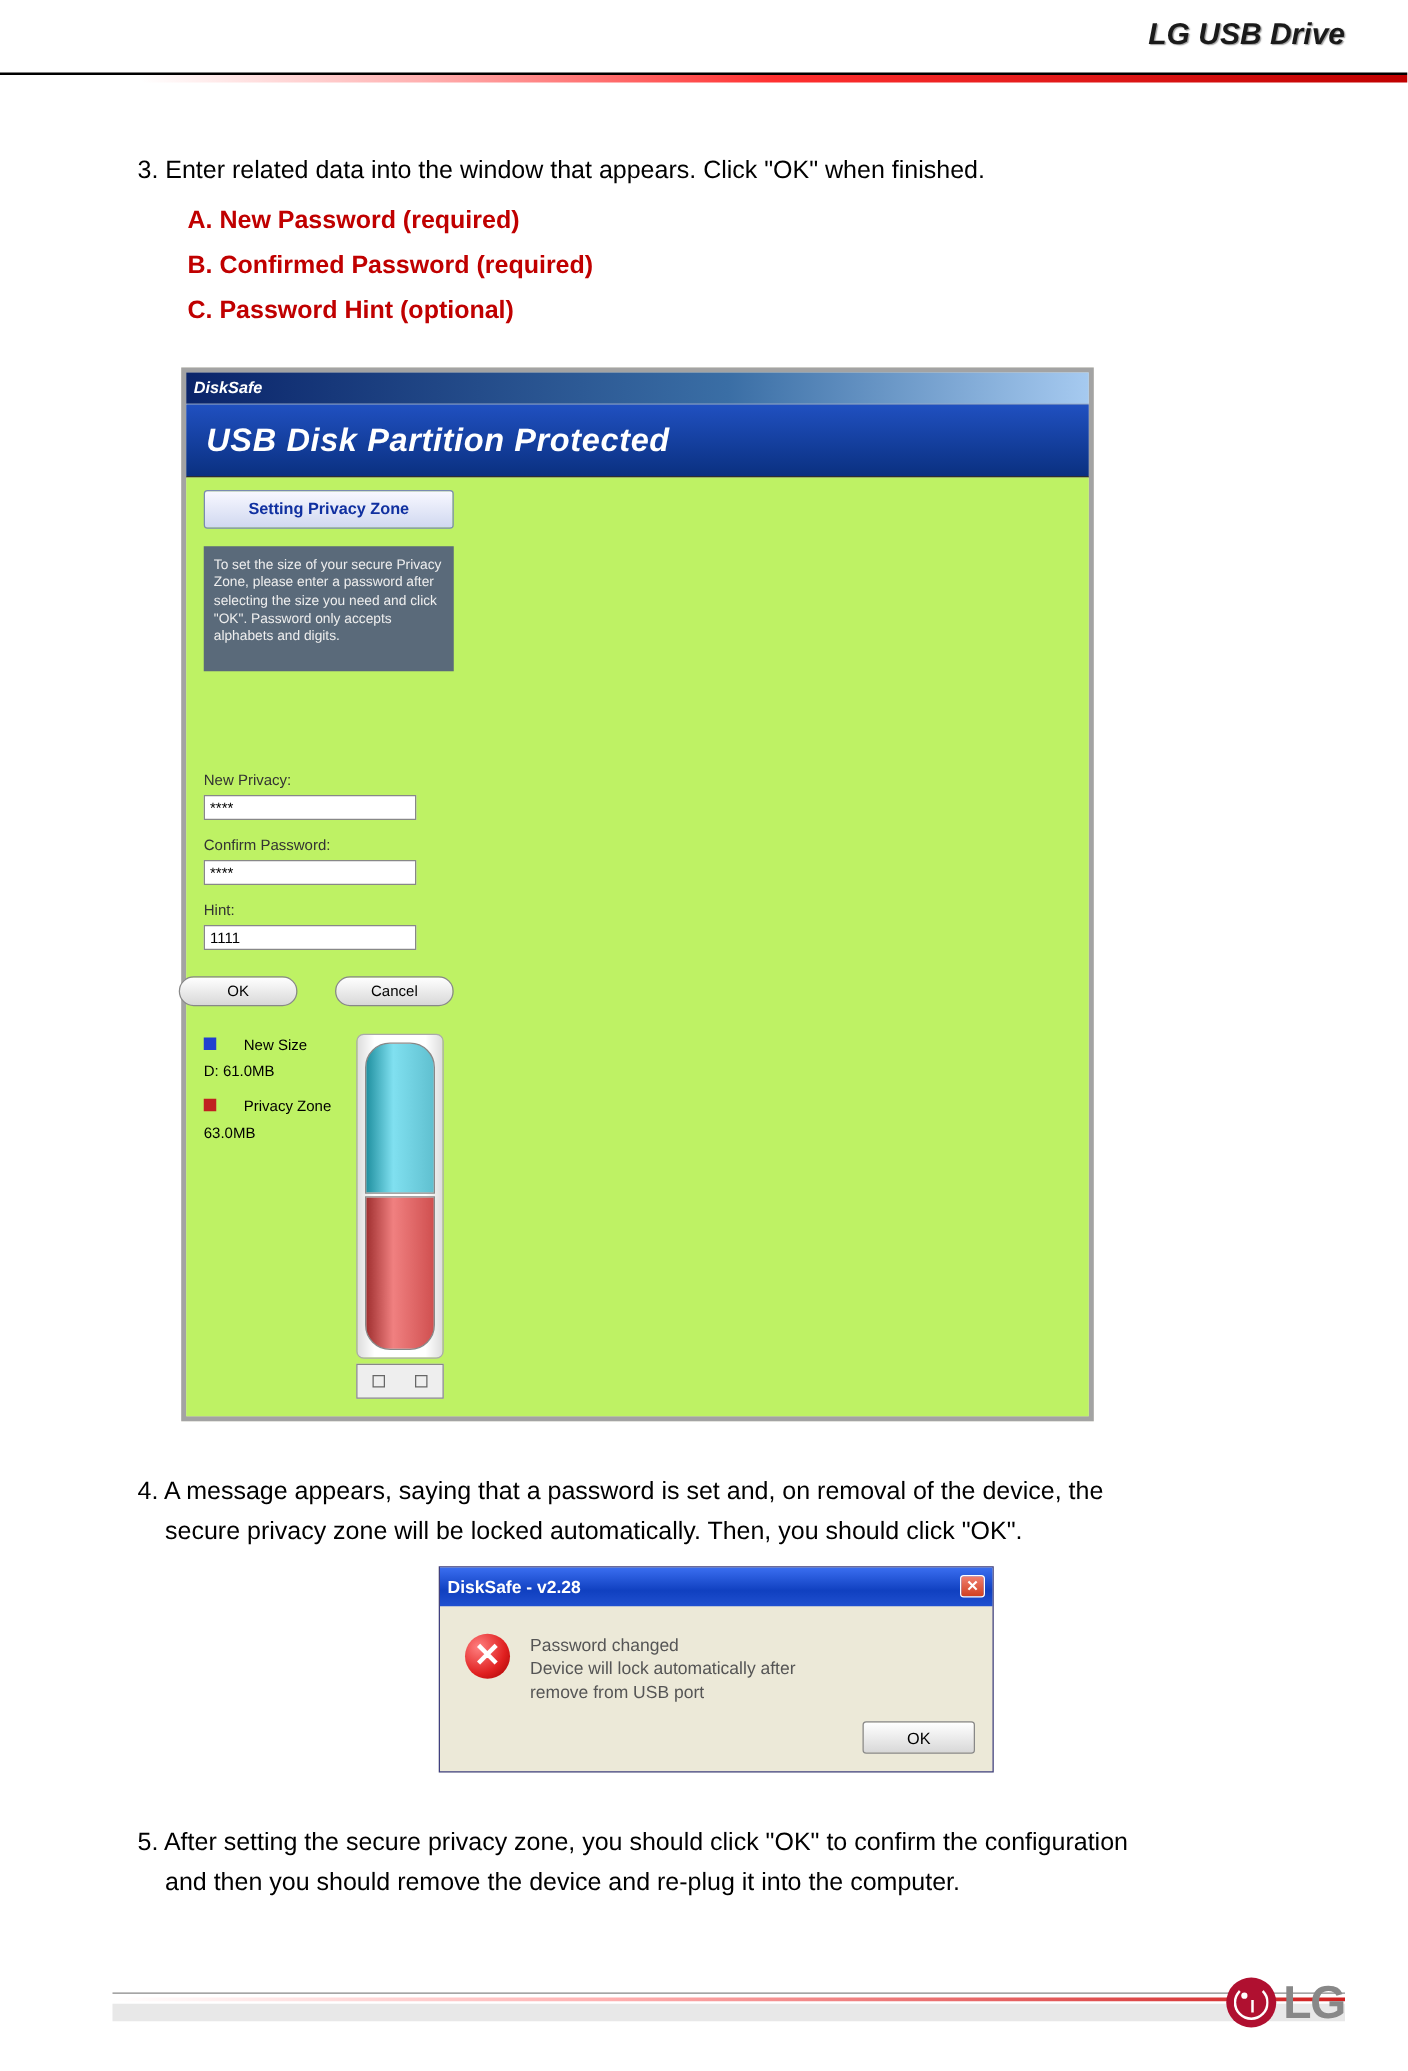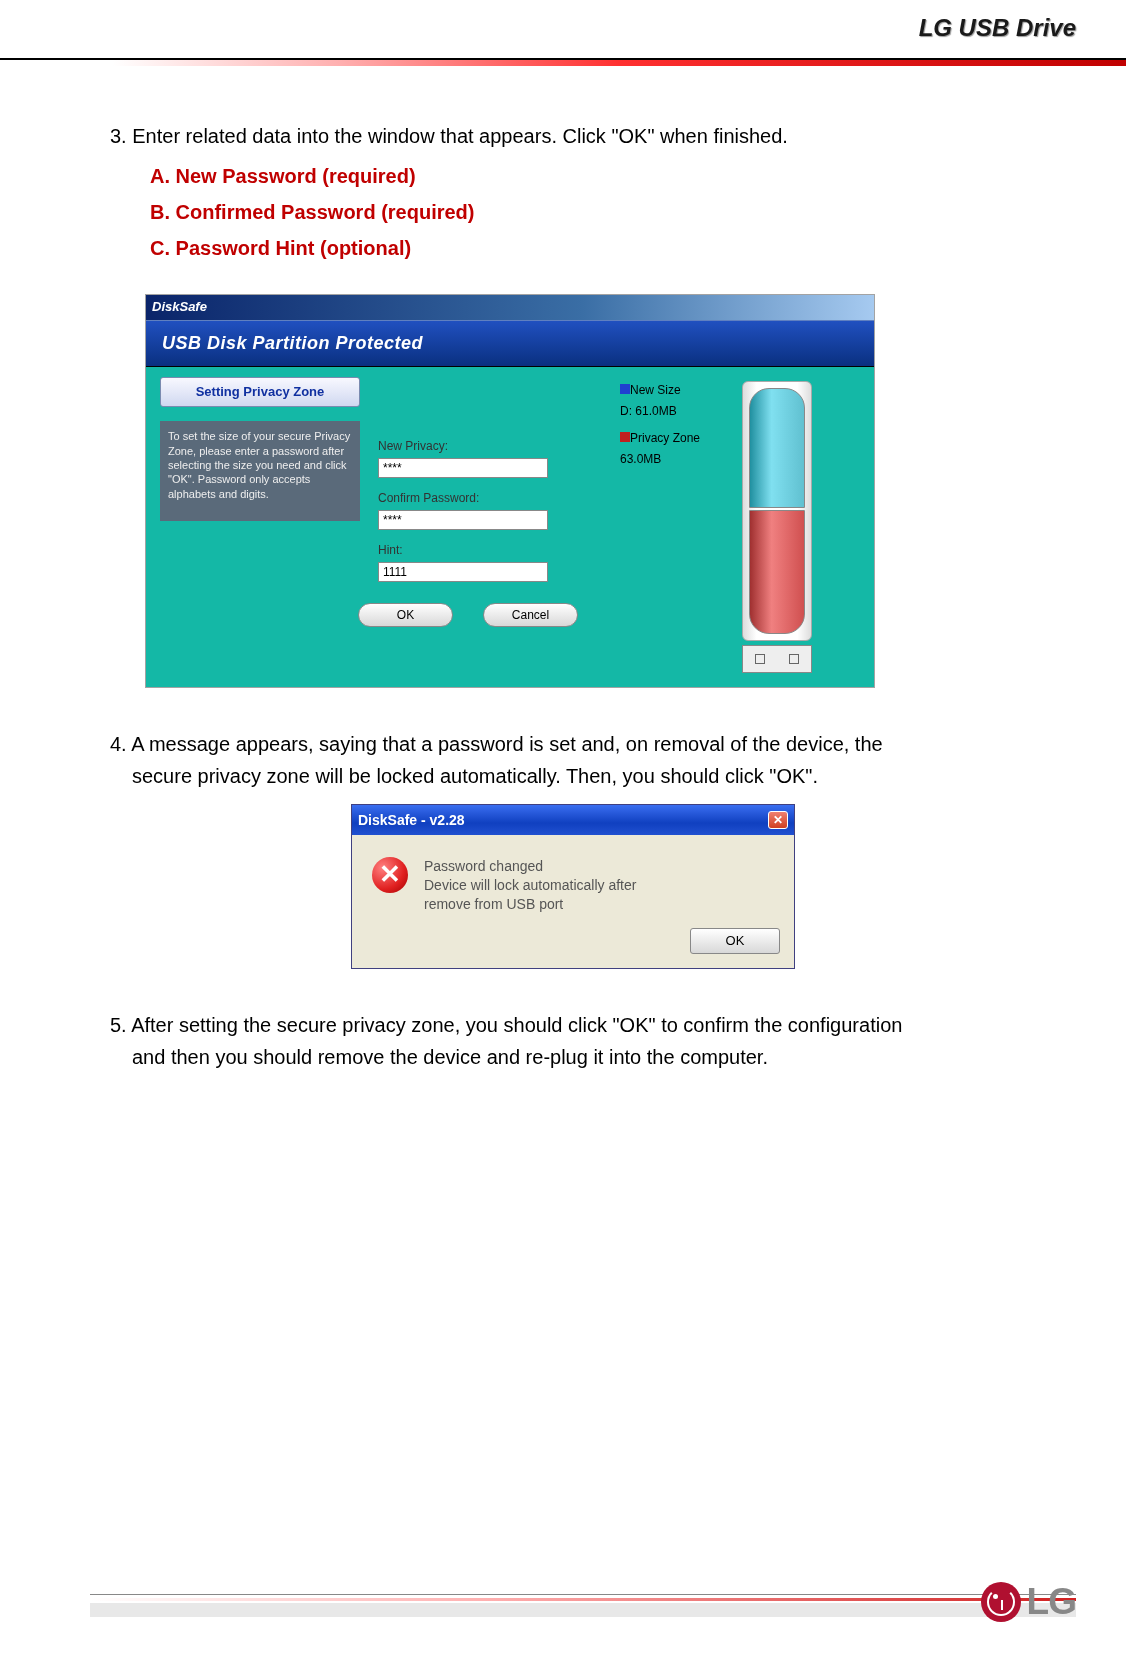--- a/index.html
+++ b/index.html
@@ -44,50 +44,51 @@
   .step { margin-bottom: 6px; }
   .substeps { margin-left: 40px; margin-top: 8px; }
   .substep { color: #c00000; font-weight: bold; margin-bottom: 4px; }
   .step4, .step5 { margin-top: 40px; }
   .step4 p, .step5 p { margin-left: 22px; text-indent: -22px; }
   .step4 .cont, .step5 .cont { margin-left: 22px; text-indent: 0; }
   
   .dialog1-wrap { margin: 30px 0 0 35px; }
   .dialog1 {
     width: 730px;
-    border: 1px solid #a3a3a3;
+    border: 4px solid #a3a3a3;
     background: #ece9d8;
     font-size: 13px;
     font-family: Tahoma, Arial, sans-serif;
   }
   .d1-titlebar {
     background: linear-gradient(90deg, #0a246a 0%, #3a6ea5 60%, #a6caf0 100%);
     color: #fff;
     font-weight: bold;
     font-style: italic;
     padding: 2px 6px;
     font-size: 13px;
   }
   .d1-banner {
     background: linear-gradient(180deg, #2050c0 0%, #0a3080 100%);
     color: #fff;
-    font-size: 18px;
+    font-size: 26px;
     font-weight: bold;
     font-style: italic;
     padding: 8px 16px;
     letter-spacing: 0.5px;
     border-top: 1px solid #6080c0;
     border-bottom: 1px solid #000;
   }
   .d1-body {
     display: flex;
     padding: 10px 14px 14px 14px;
-    background: #14b8a6;
+    background: #bef264;
     gap: 18px;
     position: relative;
+    flex-direction: column;
   }
   .d1-left { width: 200px; }
   .d1-tab {
     background: linear-gradient(180deg, #f8f8ff 0%, #d0d8f0 100%);
     border: 1px solid #7a8bb0;
     border-radius: 3px;
     text-align: center;
     font-weight: bold;
     color: #1030a0;
     padding: 4px 0;
@@ -128,21 +129,21 @@
     font-size: 12px;
     cursor: pointer;
   }
   .d1-right {
     width: 240px;
     display: flex;
     gap: 12px;
     padding-top: 4px;
   }
   .d1-legend { width: 110px; font-size: 12px; }
-  .leg-row { display: flex; align-items: flex-start; gap: 0; margin-bottom: 2px; }
+  .leg-row { display: flex; align-items: flex-start; gap: 22px; margin-bottom: 2px; }
   .leg-sw { width: 10px; height: 10px; margin-top: 3px; flex: none; }
   .sw-blue { background: #2040d0; }
   .sw-red { background: #c02020; }
   .leg-sub { font-size: 12px; margin-bottom: 8px; }
   .usb-outer {
     width: 70px;
     height: 260px;
     border: 1px solid #aaa;
     background: linear-gradient(90deg, #ddd 0%, #fff 20%, #fff 80%, #ddd 100%);
     border-radius: 6px;

